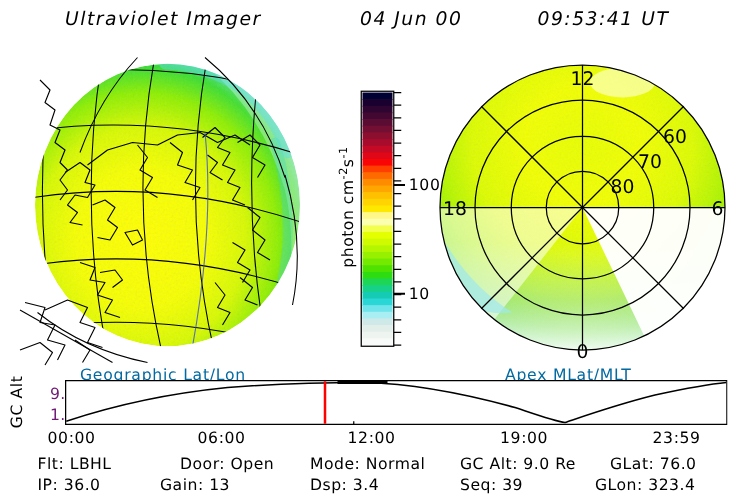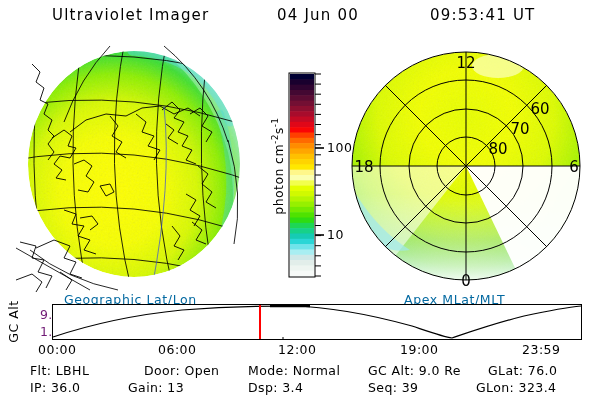--- a/index.html
+++ b/index.html
@@ -12,31 +12,31 @@
     height: 400px;
     position: relative;
     overflow: hidden;
     font-family: "DejaVu Sans", sans-serif;
     color: #000000;
   }
   .abs { position: absolute; }
 
   
   #header {
-    left: 0; top: 4px; width: 600px; height: 26px;
+    left: 0; top: 4px; width: 600px; height: 26px; font-style: italic;
   }
   #header .htxt {
     position: absolute;
     font-size: 15px;
     letter-spacing: 1.2px;
     white-space: nowrap;
     color: #000;
   }
   #title-text   { left: 52px;  top: 2px; }
-  #date-text    { left: 277px; top: 2px; }
+  #date-text    { left: 288px; top: 2px; }
   #time-text    { left: 430px; top: 2px; }
 
   
   #geo-panel { left: 14px; top: 44px; width: 240px; height: 250px; }
   #mlt-panel { left: 348px; top: 44px; width: 244px; height: 250px; }
 
   svg { display: block; }
 
   .panel-caption {
     position: absolute;

